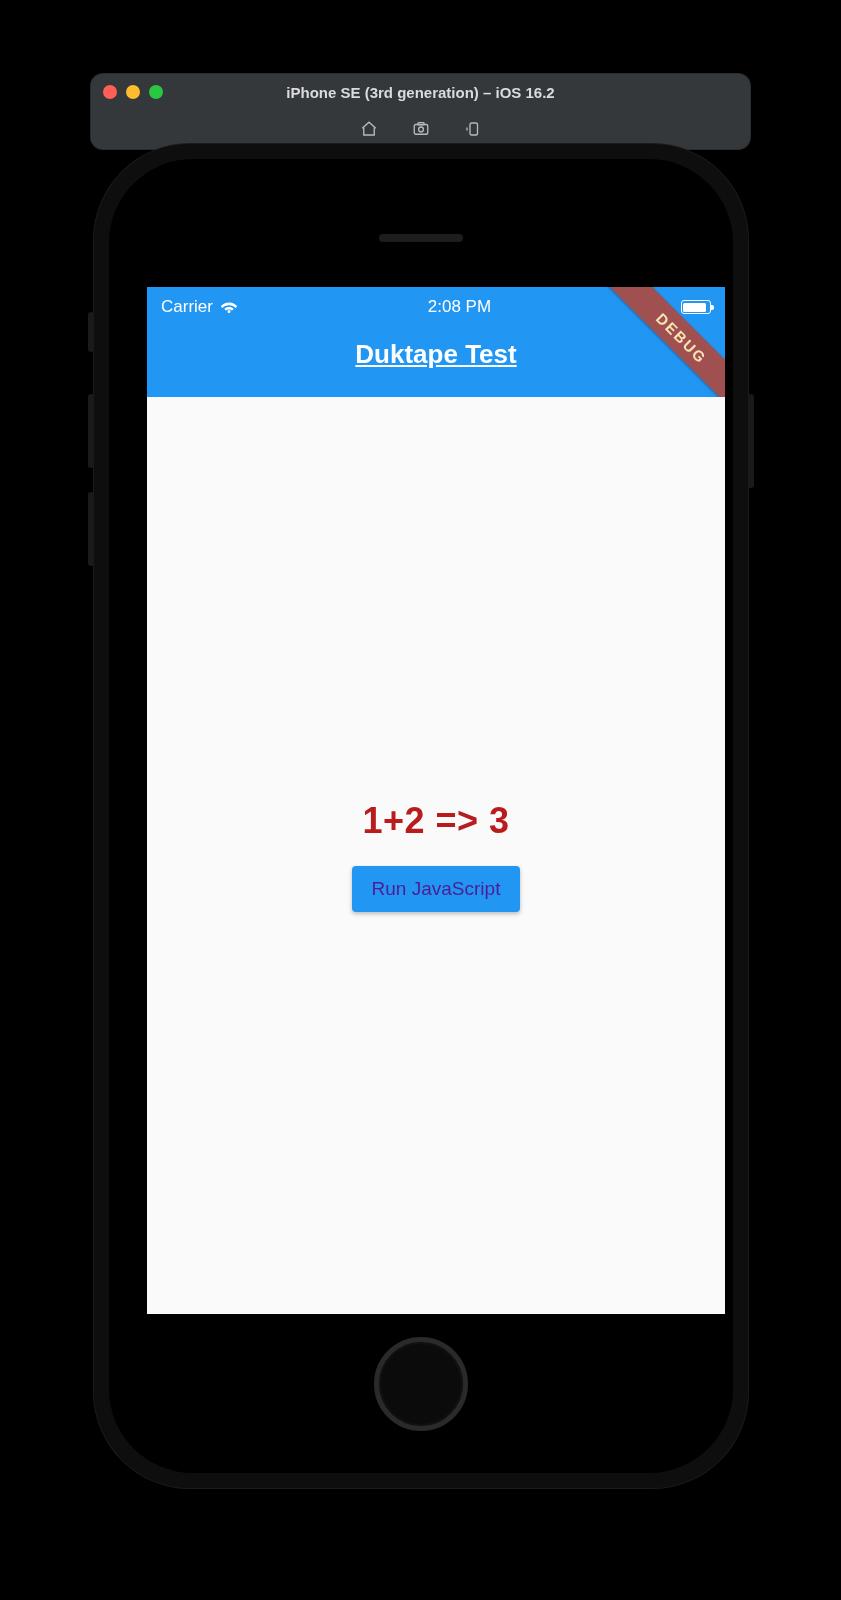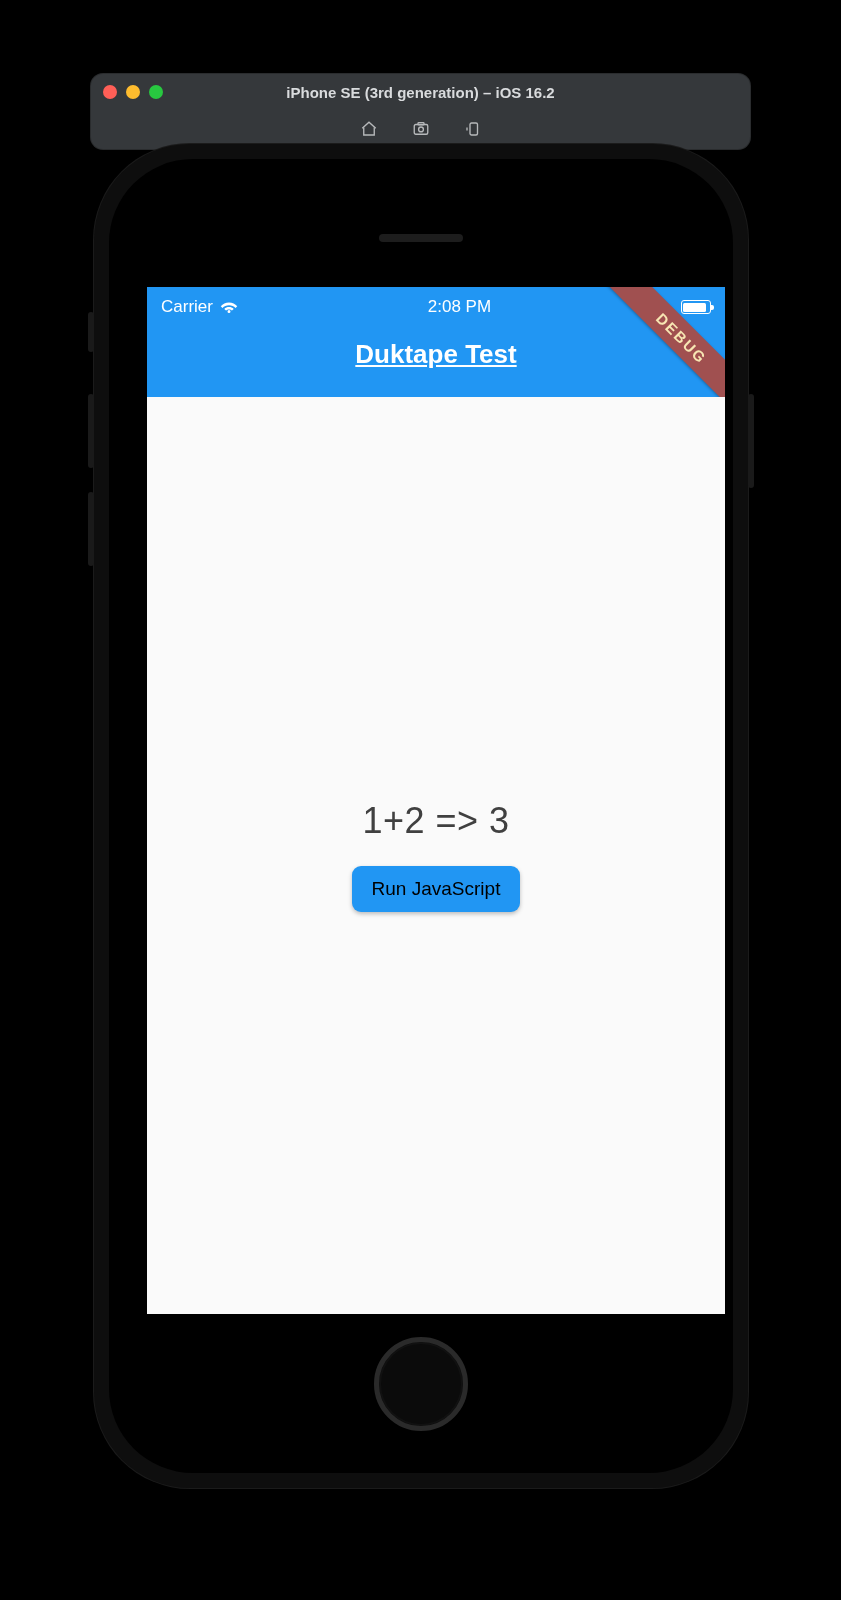--- a/index.html
+++ b/index.html
@@ -96,24 +96,24 @@
     box-shadow: 0 1px 3px rgba(0,0,0,.3);
   }
 
   
   .body {
     position:absolute; top:110px; left:0; right:0; bottom:0;
     display:flex; flex-direction:column; align-items:center; justify-content:center;
     gap: 24px;
     background:#fafafa;
   }
-  .result-text { font-size: 36px; color:#404040; font-weight: 400; letter-spacing: 0.5px; text-align: right;}
+  .result-text { font-size: 36px; color:#b91c1c; font-weight: 700; letter-spacing: 0.5px; text-align: right;}
   .run-btn {
-    background: #2196f3; color:#000000;
-    border:none; border-radius:9px;
+    background: #2196f3; color:#4c1d95;
+    border:none; border-radius:4px;
     padding: 12px 20px;
     font-size: 19px; font-weight: 500;
     box-shadow: 0 2px 4px rgba(0,0,0,.25);
     cursor: pointer;
   }
 
   
   .home-btn {
     position:absolute;
     left: 50%; bottom: 42px;

